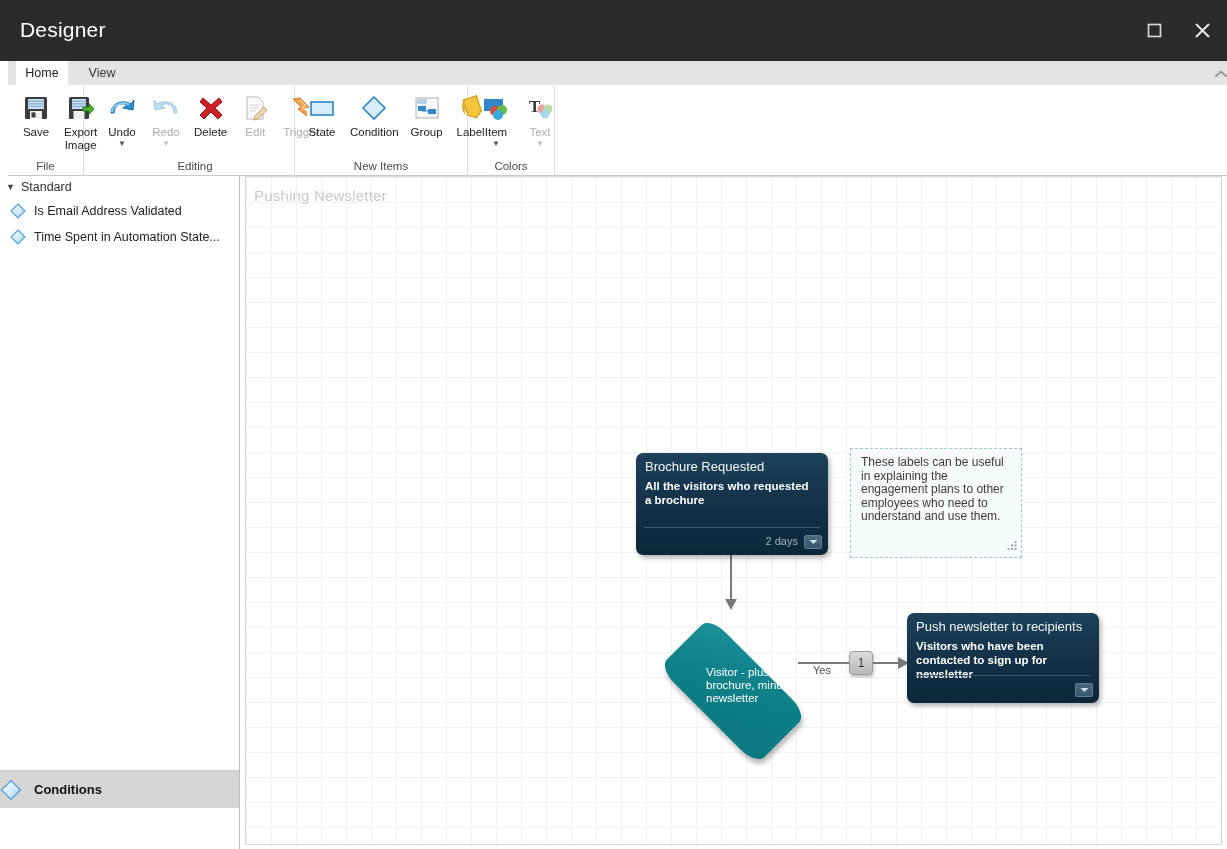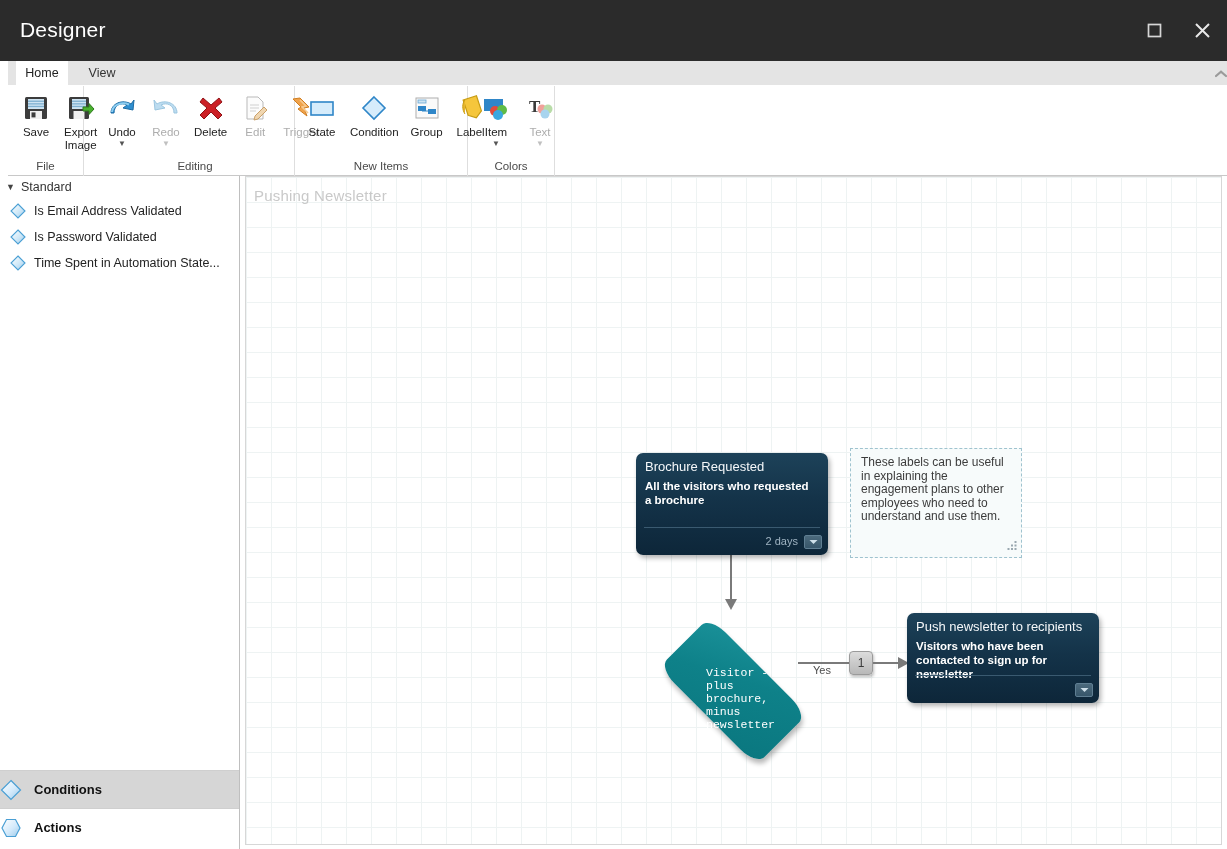--- a/index.html
+++ b/index.html
@@ -165,21 +165,21 @@
     color:#3a3a3a;
   }
   .labelnote .ln-text{
     position:absolute; left:10px; top:7px; right:10px;
     font-size:12px; line-height:13.5px; color:#3c3c3c;
   }
   .ln-grip{ position:absolute; right:3px; bottom:3px; }
 
   
   .diamond{
-    position:absolute; left:418px; top:445px; width:138px; height:138px;font-family:Liberation Mono, monospace;
+    position:absolute; left:418px; top:445px; width:138px; height:138px;
   }
   .diamond .dshape{
     position:absolute; left:19px; top:19px; width:100px; height:100px;
     background:linear-gradient(135deg,#1a9199 0%,#0e8189 40%,#0a777f 100%);
     border-radius:16px;
     transform:rotate(45deg) scale(1.38,.72);
     box-shadow:3px 3px 5px rgba(0,0,0,.28);
   }
   .diamond .dtext{
     position:absolute; left:42px; top:44px; width:86px;
@@ -411,28 +411,20 @@
                 <stop offset="55%" stop-color="#cfe8f8"></stop>
                 <stop offset="100%" stop-color="#9cc9e8"></stop>
           </linearGradient>
             </defs>
           <path d="M8 1 L15 8 L8 15 L1 8 Z" fill="url(#gdia1)" stroke="#4a9fd4" stroke-width="1.1"></path>
         </svg>
       </span>
       <span>Is Email Address Validated</span>
     </div>
 
-    <div class="tree-item">
-      <span class="di">
-        <svg width="16" height="16" viewBox="0 0 16 16">
-          <path d="M8 1 L15 8 L8 15 L1 8 Z" fill="url(#gdia1)" stroke="#4a9fd4" stroke-width="1.1"></path>
-        </svg>
-      </span>
-      <span>Is Password Validated</span>
-    </div>
 
     <div class="tree-item">
       <span class="di">
         <svg width="16" height="16" viewBox="0 0 16 16">
           <path d="M8 1 L15 8 L8 15 L1 8 Z" fill="url(#gdia1)" stroke="#4a9fd4" stroke-width="1.1"></path>
         </svg>
       </span>
       <span>Time Spent in Automation State...</span>
     </div>
 
@@ -447,35 +439,20 @@
             <stop offset="0%" stop-color="#ffffff"></stop>
                 <stop offset="55%" stop-color="#d4eafb"></stop>
                 <stop offset="100%" stop-color="#9cc9e8"></stop>
           </linearGradient>
             </defs>
           <path d="M11 1.5 L20.5 11 L11 20.5 L1.5 11 Z" fill="url(#gdia2)" stroke="#4a9fd4" stroke-width="1.2"></path>
         </svg>
       </span>
       <span>Conditions</span>
     </div>
-    <div class="lp-cat">
-      <span class="ci">
-        <svg width="22" height="22" viewBox="0 0 22 22">
-          <defs>
-              <linearGradient id="ghex1" x1="0" y1="0" x2="1" y2="1">
-            <stop offset="0%" stop-color="#ffffff"></stop>
-                <stop offset="55%" stop-color="#d4eafb"></stop>
-                <stop offset="100%" stop-color="#9cc9e8"></stop>
-          </linearGradient>
-            </defs>
-          <path d="M6.5 2.5 L15.5 2.5 L20 11 L15.5 19.5 L6.5 19.5 L2 11 Z" fill="url(#ghex1)" stroke="#4a9fd4" stroke-width="1.2"></path>
-        </svg>
-      </span>
-      <span>Actions</span>
-    </div>
   </div>
 </div>
 
 <div class="canvaswrap">
   <div class="canvas">
 
     <div class="canvas-title">Pushing Newsletter</div>
 
     <div class="conn" style="left:484px; top:377px; width:2px; height:46px;"></div>
     <div class="arrowhead" style="left:479px; top:422px; border-left:6px solid transparent; border-right:6px solid transparent; border-top:11px solid #7a7a7a;"></div>

